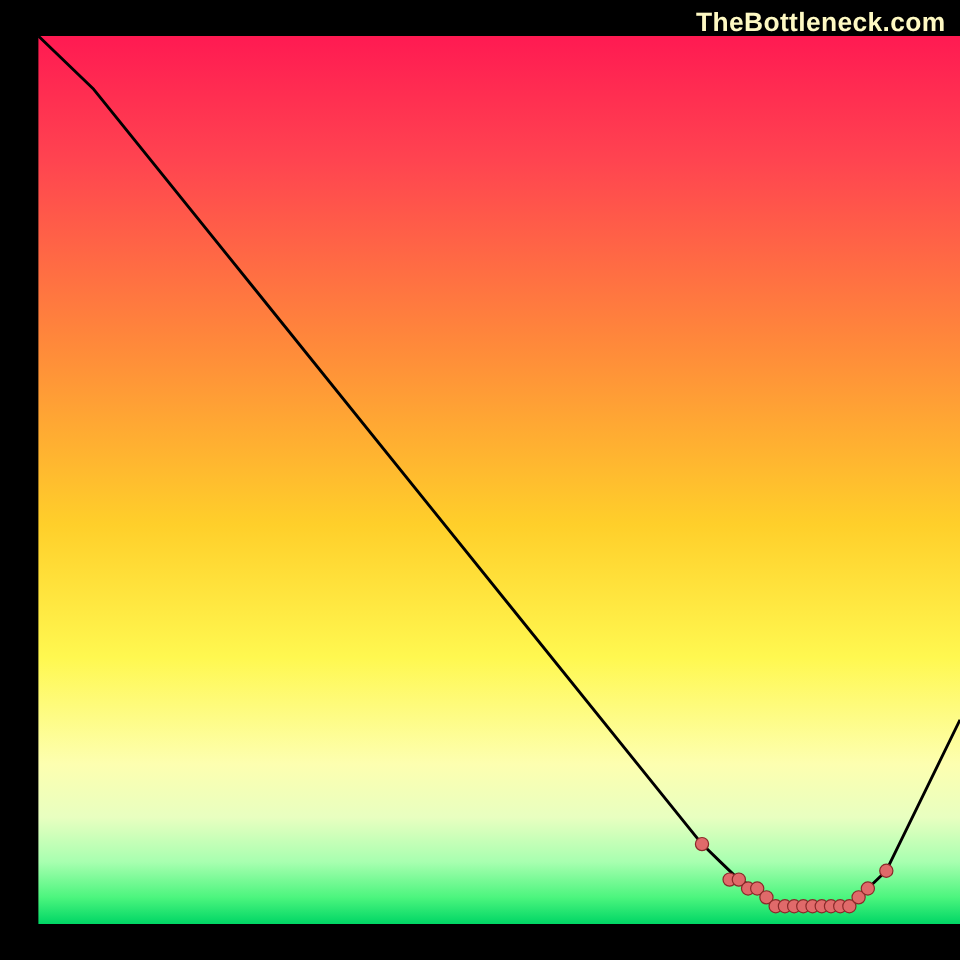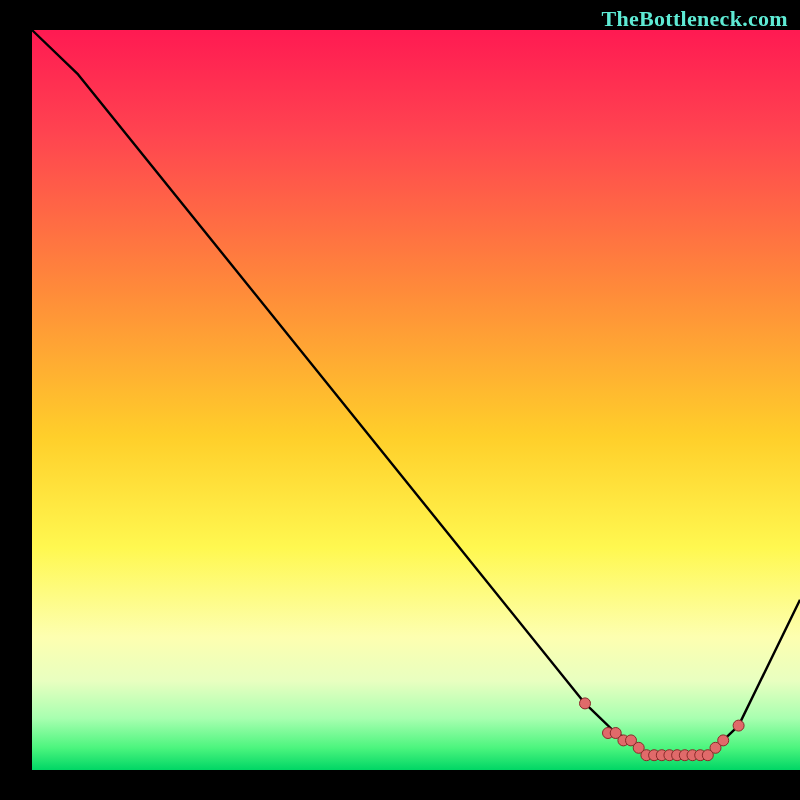--- a/index.html
+++ b/index.html
@@ -12,24 +12,24 @@
   }
   .wrap {
     position: relative;
     width: 800px;
     height: 800px;
   }
   .watermark {
     position: absolute;
     top: 6px;
     right: 12px;
-    font-family: Liberation Serif, serif;
+    font-family: Liberation Sans, sans-serif;
     font-size: 22px;
     font-weight: 600;
-    color: #5eead4;
+    color: #fef9c3;
     letter-spacing: 0.3px;
     z-index: 10;
     user-select: none;
   }
   svg {
     display: block;
   }
 </style>
 </head>
 <body>

